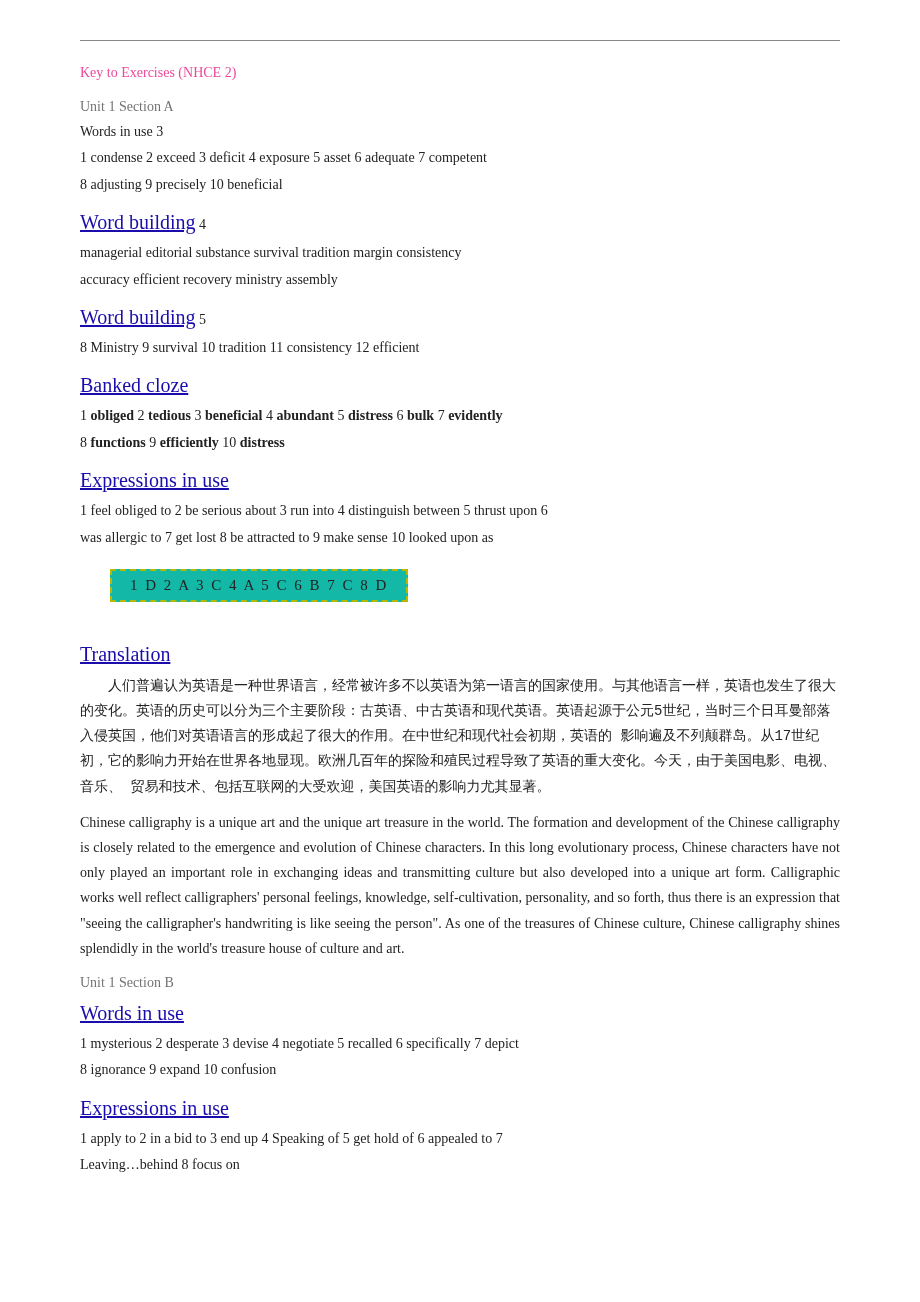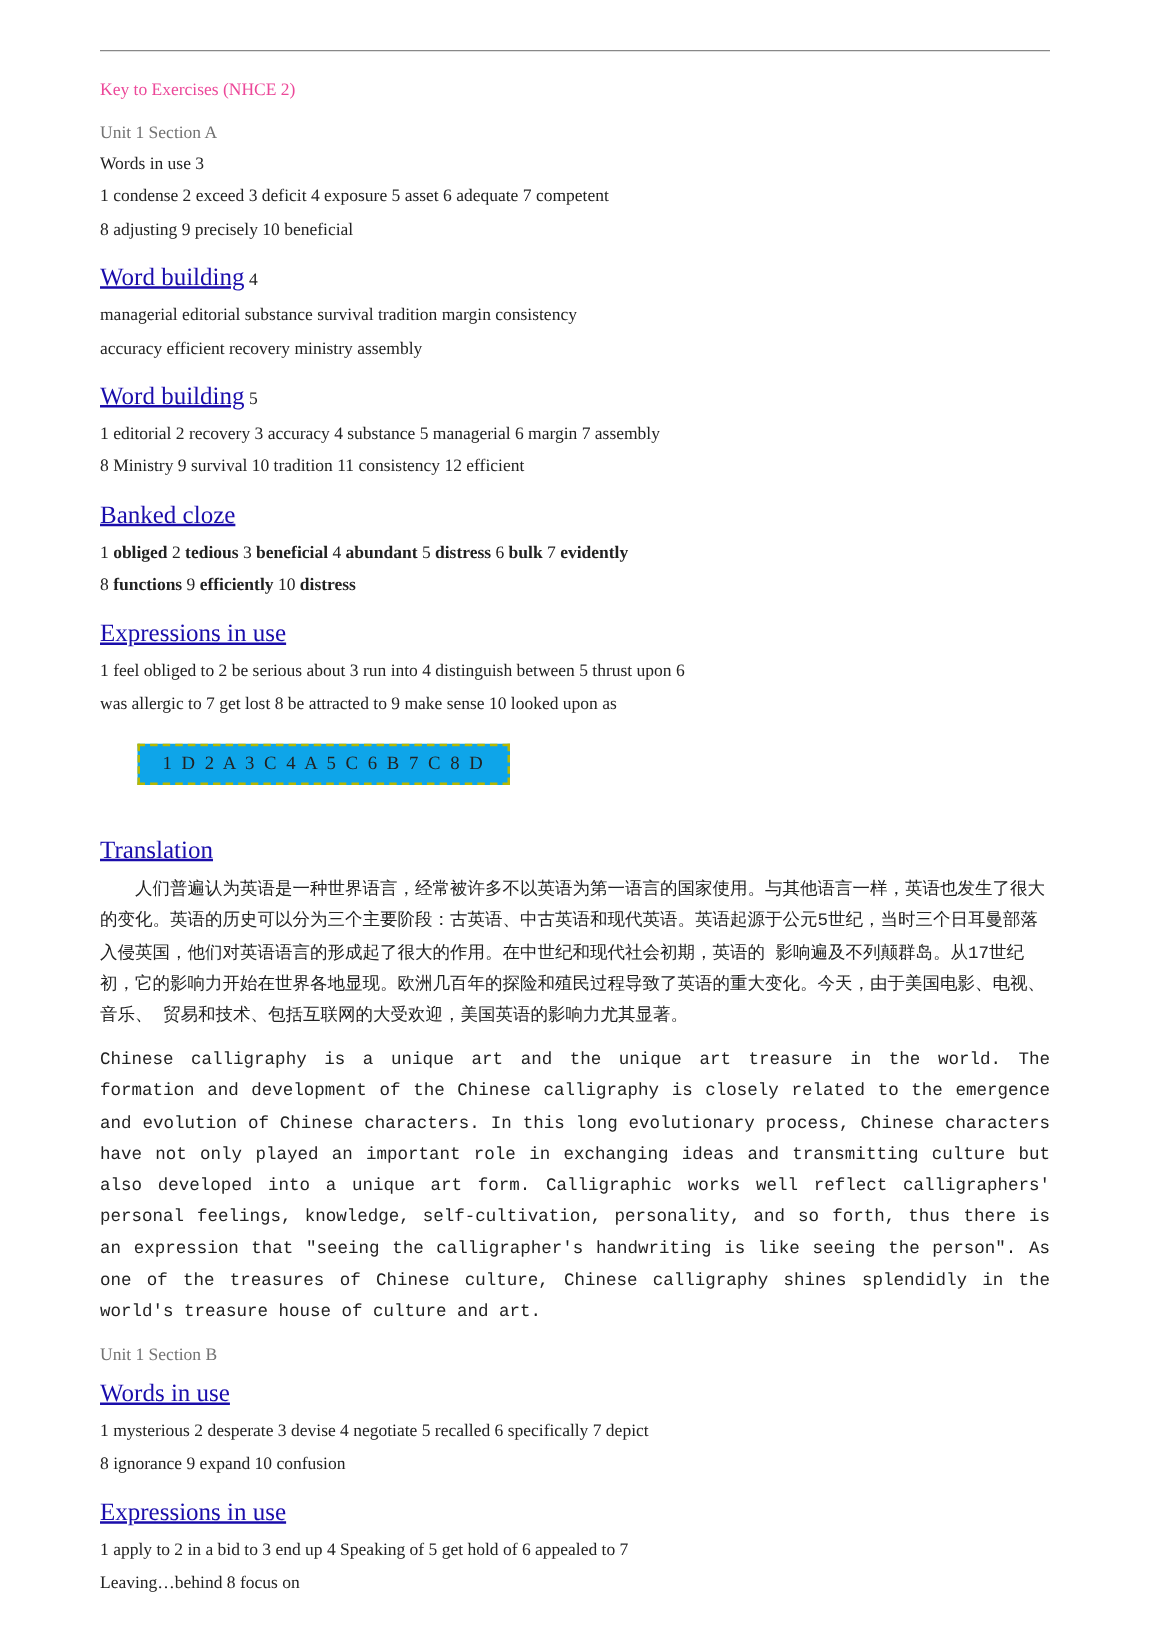--- a/index.html
+++ b/index.html
@@ -38,21 +38,21 @@
     }
     .text-line {
       margin-bottom: 4px;
       line-height: 1.6;
     }
     .bold-answer {
       font-weight: bold;
     }
     .highlight-box {
       border: 2px dashed #b8b800;
-      background: #0ea5e9;
+      background: #14b8a6;
       display: inline-block;
       padding: 6px 18px;
       margin: 10px 0 16px 30px;
       font-size: 15px;
       letter-spacing: 2px;
       color: #222;
     }
     .translation-block {
       margin-bottom: 14px;
     }
@@ -62,21 +62,20 @@
       margin-bottom: 10px;
       font-size: 14px;
       font-family: Liberation Mono, monospace;
     }
     .english-para {
       text-indent: 0;
       text-align: justify;
       line-height: 1.8;
       margin-bottom: 10px;
       font-size: 14px;
-      font-family: Liberation Mono, monospace;
     }
   </style>
 </head>
 <body>
 
 <div class="top-line"></div>
 
 <div class="page-title">Key to Exercises (NHCE 2)</div>
 
 <div class="section-heading">Unit 1 Section A</div>
@@ -94,21 +93,20 @@
   </div>
   <div class="text-line">managerial   editorial   substance   survival   tradition   margin   consistency</div>
   <div class="text-line">accuracy   efficient   recovery   ministry   assembly</div>
 </div>
 
 <div class="subsection">
   <div class="text-line">
     <span class="link-style">Word building</span>
     <span>5</span>
   </div>
-  <div class="text-line">1 editorial   2 recovery   3 accuracy   4 substance   5 managerial   6 margin   7 assembly</div>
   <div class="text-line">8 Ministry   9 survival   10 tradition   11 consistency   12 efficient</div>
 </div>
 
 <div class="subsection">
   <div class="text-line">
     <span class="link-style">Banked cloze</span>
   </div>
   <div class="text-line">
     <span>1 <span class="bold-answer">obliged</span>   2 <span class="bold-answer">tedious</span>   3 <span class="bold-answer">beneficial</span>   4 <span class="bold-answer">abundant</span>   5 <span class="bold-answer">distress</span>   6 <span class="bold-answer">bulk</span>   7 <span class="bold-answer">evidently</span></span>
   </div>

